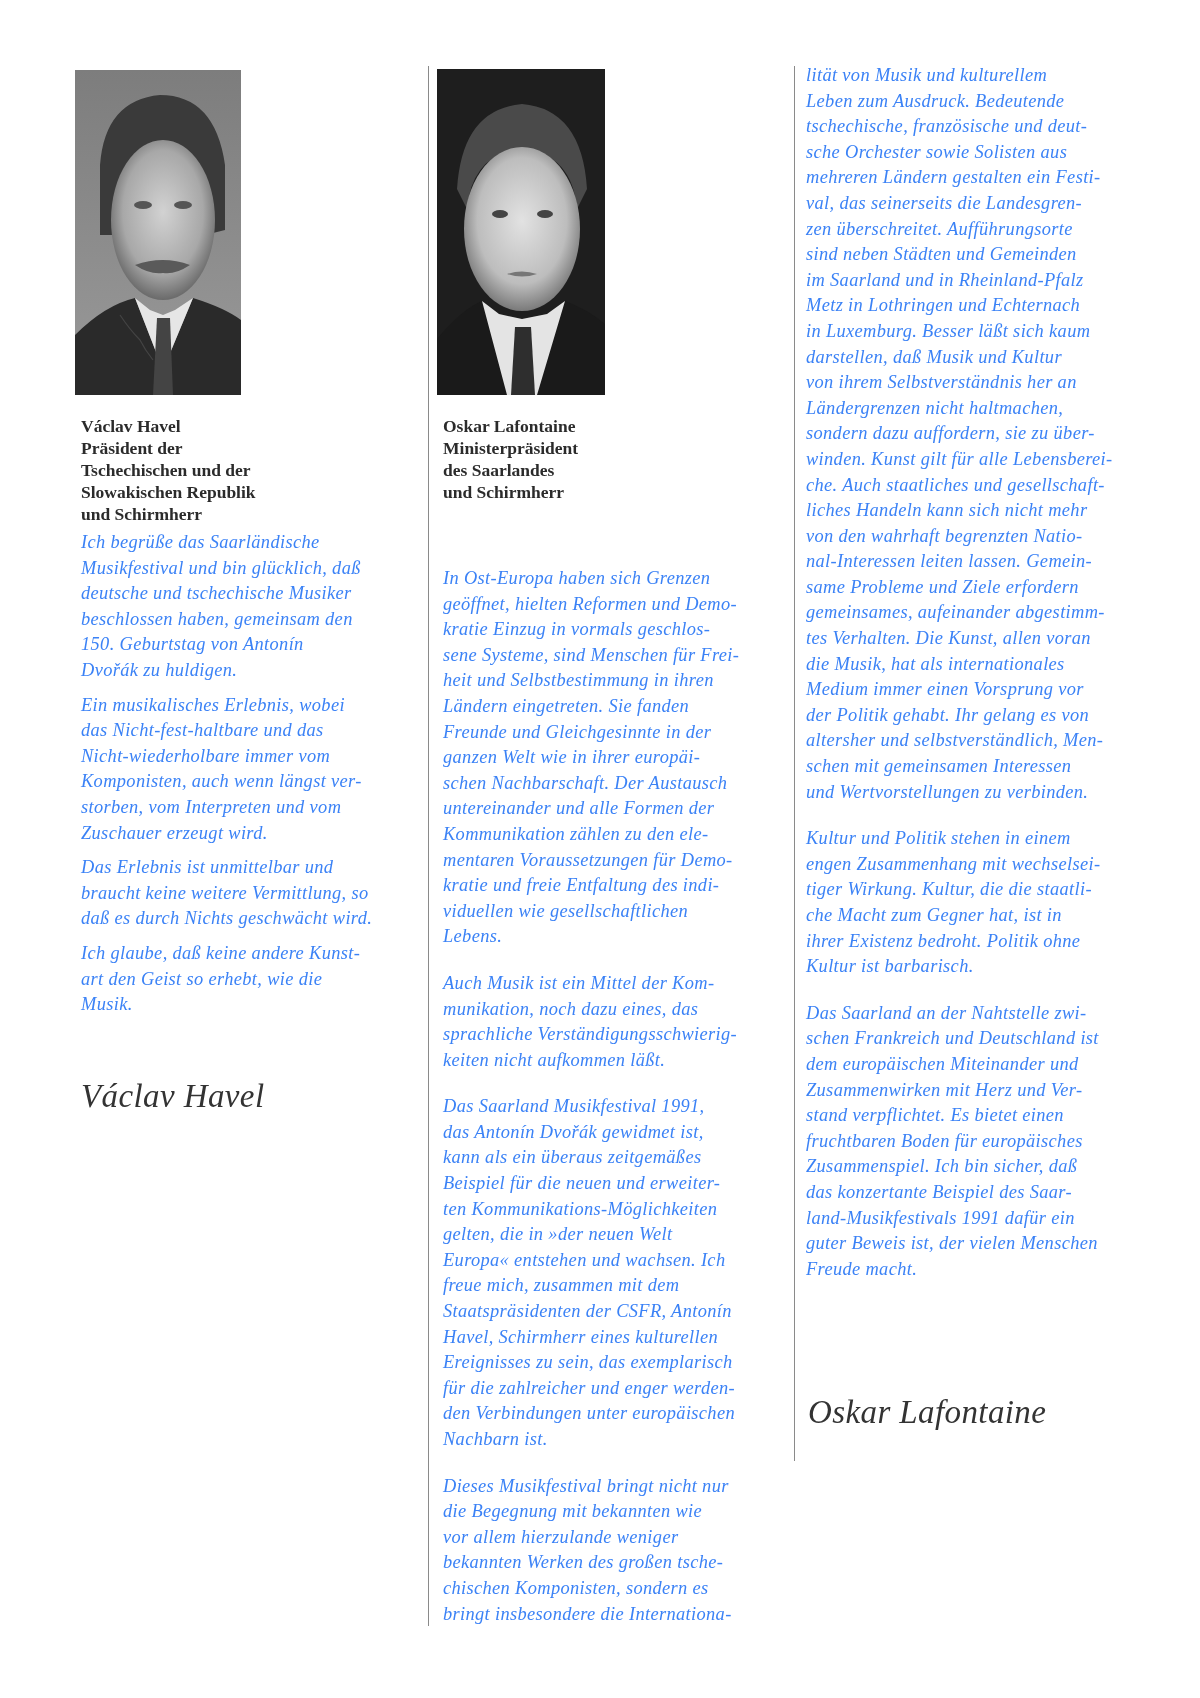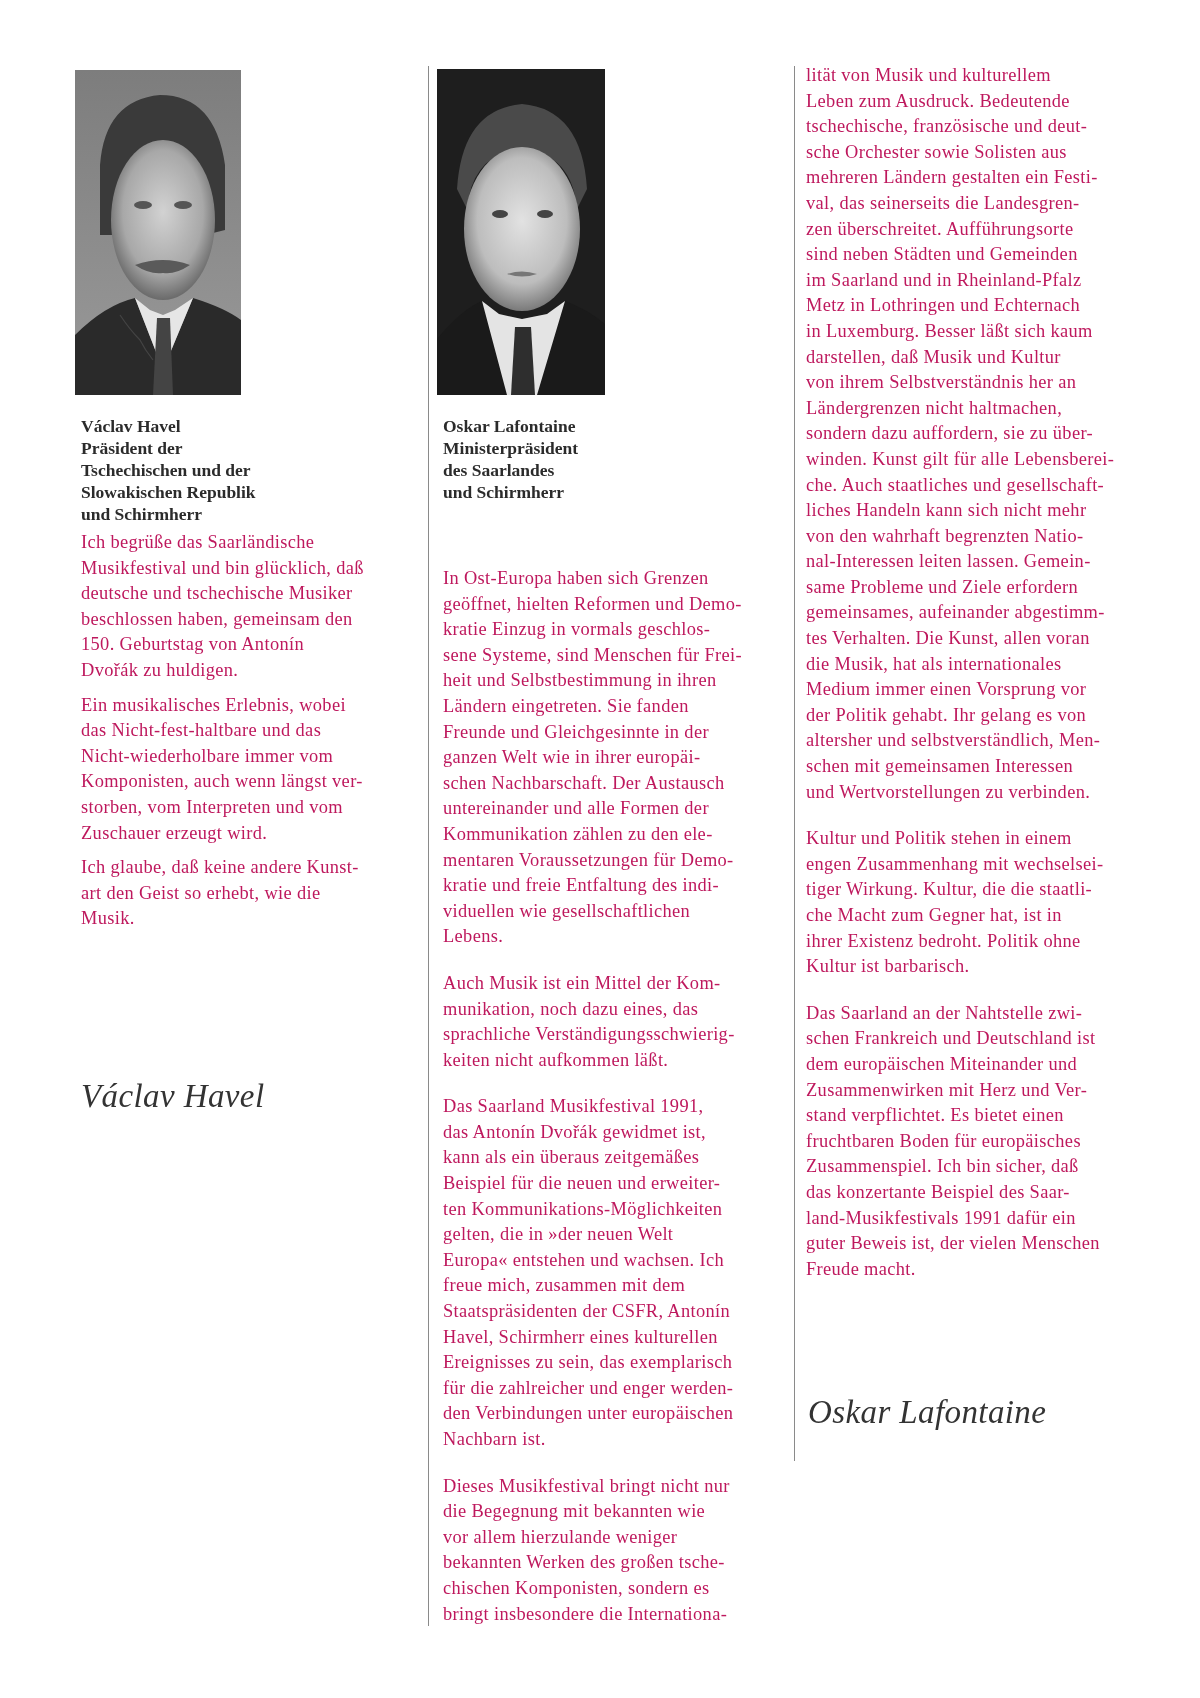--- a/index.html
+++ b/index.html
@@ -14,22 +14,22 @@
   .rule { position: absolute; width: 1px; background: #8a8a8a; }
   #rule-1 { left: 428px; top: 66px; height: 1560px; }
   #rule-2 { left: 794px; top: 66px; height: 1395px; }
 
   .caption { position: absolute; font-family: "Liberation Serif", "DejaVu Serif", serif;
              font-weight: bold; font-size: 17.5px; line-height: 22px; color: #2b2b2b; }
   .caption div { white-space: nowrap; }
   #caption-havel { left: 81px; top: 415px; }
   #caption-lafontaine { left: 443px; top: 415px; }
 
-  .col { position: absolute; font-size: 18.4px; line-height: 25.6px;
-         color: #be185d; letter-spacing: 0.35px; }
+  .col { position: absolute; font-style: italic; font-size: 18.4px; line-height: 25.6px;
+         color: #3b82f6; letter-spacing: 0.35px; }
   .col .line { white-space: nowrap; height: 25.6px; }
   .col .para { margin-bottom: 9px; }
   .col .para.wide { margin-bottom: 21px; }
   #col-1 { left: 81px; top: 530px; }
   #col-2 { left: 443px; top: 550px; margin-top: 16px; }
   #col-3 { left: 806px; top: 63px; }
 
   .signature { position: absolute; font-style: italic; font-size: 33px; color: #333333;
                letter-spacing: 0.4px; white-space: nowrap; }
   #sig-havel { left: 81px; top: 1078px; }
@@ -112,20 +112,25 @@
       <div class="line">150. Geburtstag von Antonín</div>
       <div class="line">Dvořák zu huldigen.</div>
     </div>
     <div class="para">
       <div class="line">Ein musikalisches Erlebnis, wobei</div>
       <div class="line">das Nicht-fest-haltbare und das</div>
       <div class="line">Nicht-wiederholbare immer vom</div>
       <div class="line">Komponisten, auch wenn längst ver-</div>
       <div class="line">storben, vom Interpreten und vom</div>
       <div class="line">Zuschauer erzeugt wird.</div>
+    </div>
+    <div class="para">
+      <div class="line">Das Erlebnis ist unmittelbar und</div>
+      <div class="line">braucht keine weitere Vermittlung, so</div>
+      <div class="line">daß es durch Nichts geschwächt wird.</div>
     </div>
     <div class="para">
       <div class="line">Ich glaube, daß keine andere Kunst-</div>
       <div class="line">art den Geist so erhebt, wie die</div>
       <div class="line">Musik.</div>
     </div>
   </div>
 <div class="col" id="col-2">
     <div class="para wide">
       <div class="line">In Ost-Europa haben sich Grenzen</div>

